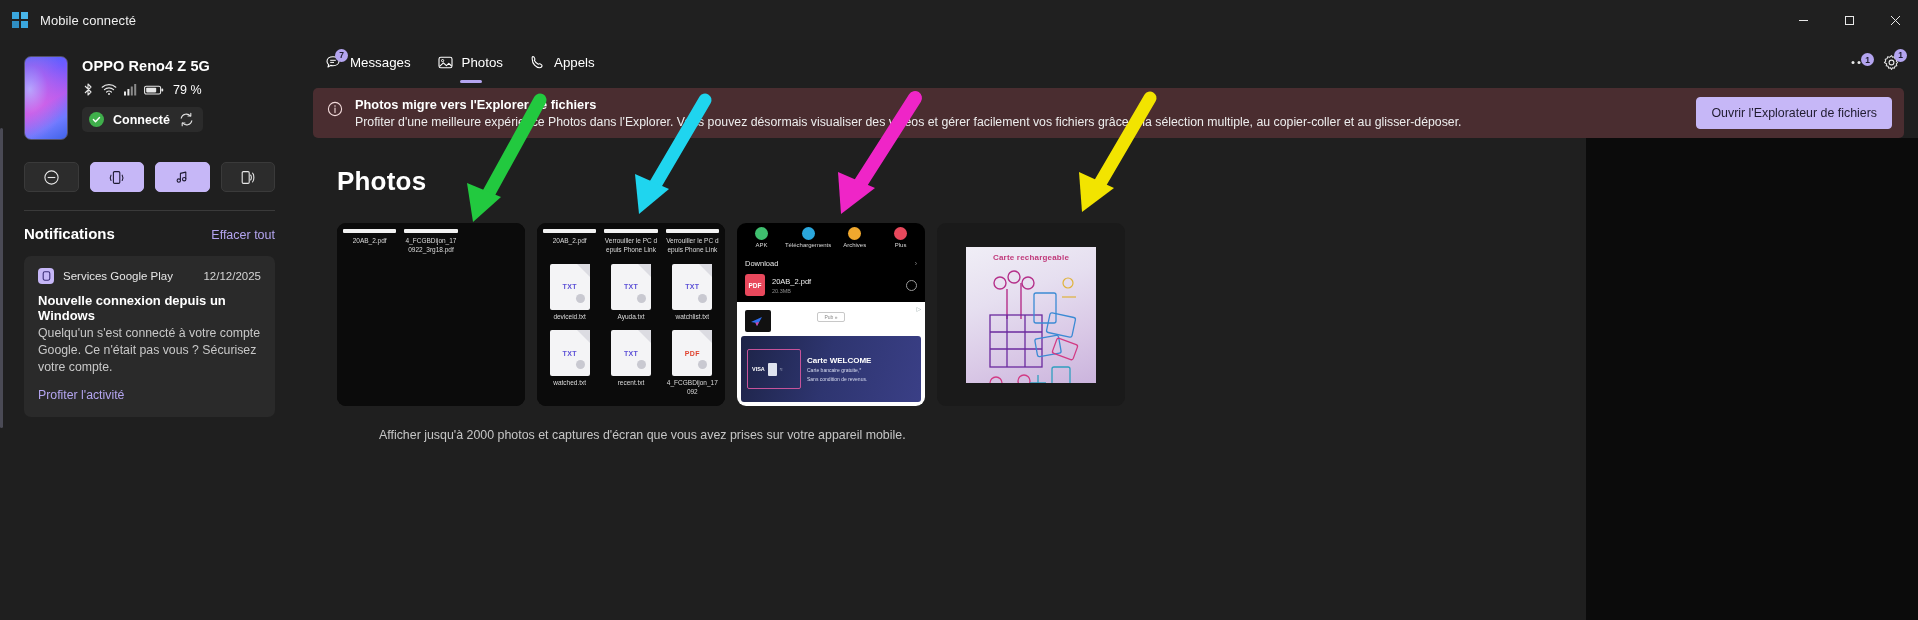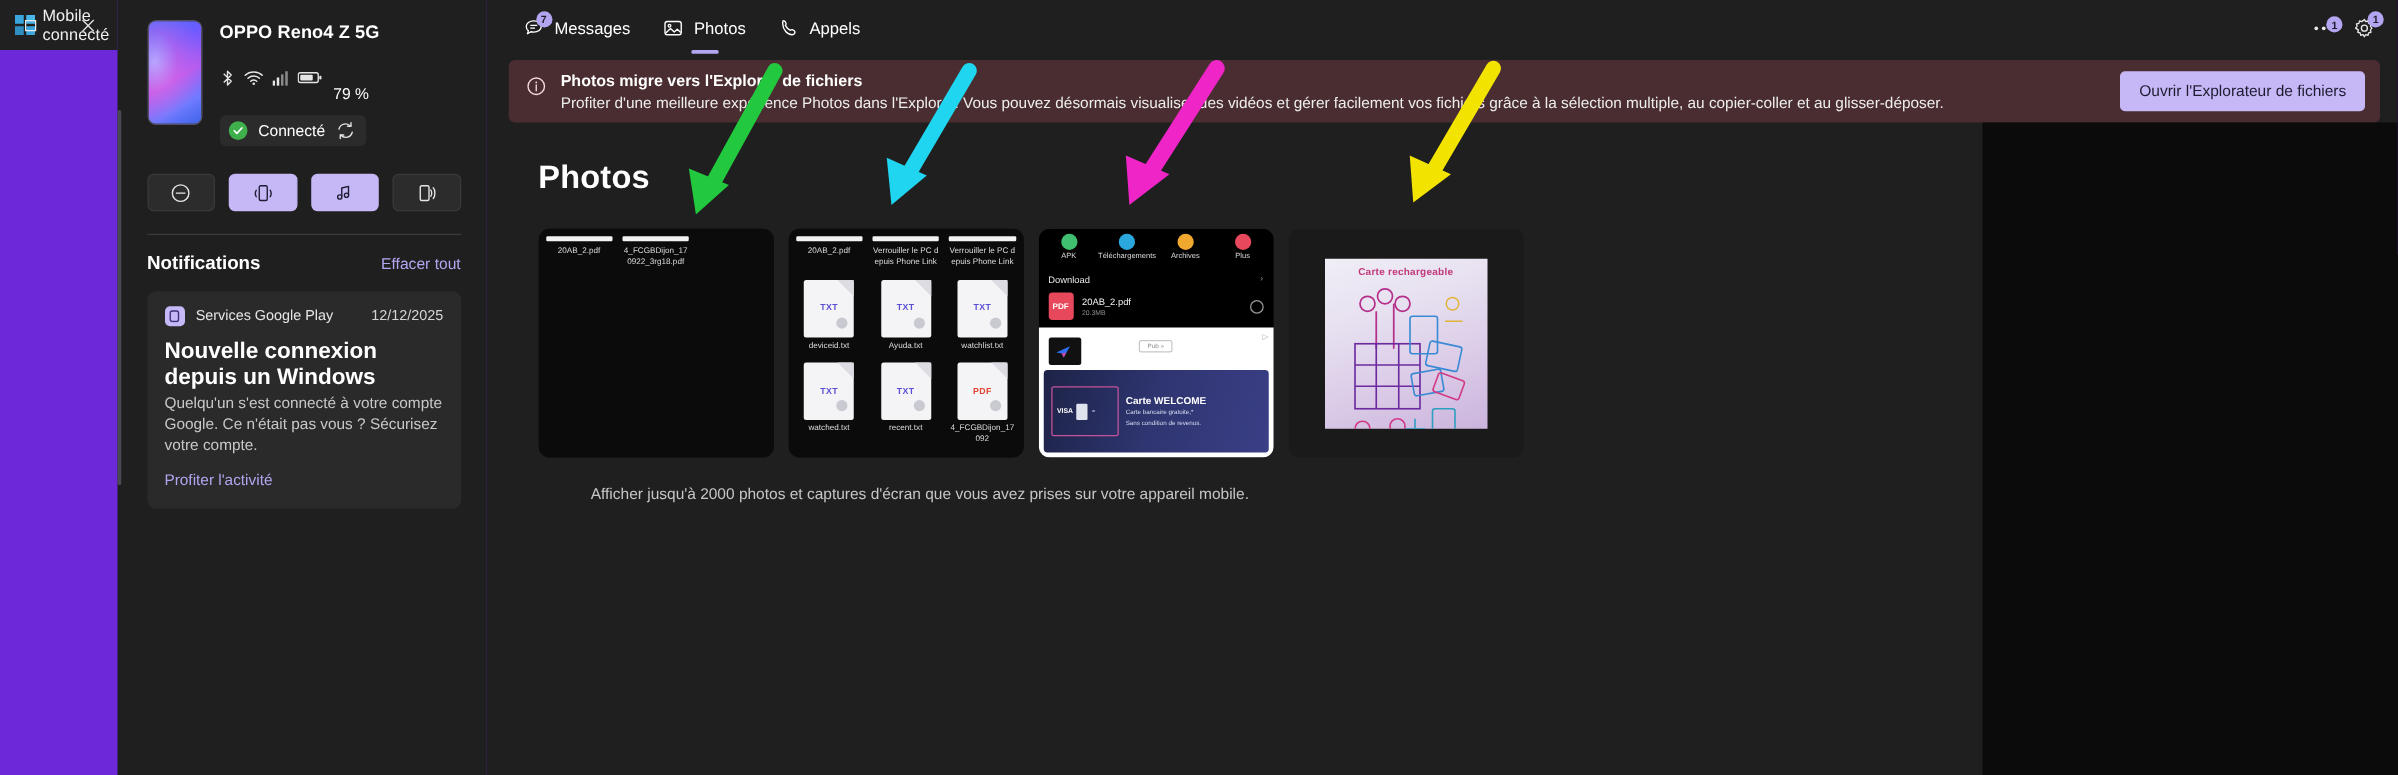--- a/index.html
+++ b/index.html
@@ -5,22 +5,22 @@
   * { box-sizing: border-box; margin: 0; padding: 0; }
   html, body {
     width: 1918px; height: 620px;
     background: #000;
     font-family: "Liberation Sans", sans-serif;
     overflow: hidden;
   }
   .app {
     position: relative;
     width: 1918px; height: 620px;
-    background: #6d28d9;
-    display: flex; flex-direction: row;
+    background: #c2410c;
+    display: flex; flex-direction: column;
   }
 
   
   .titlebar {
     height: 40px; flex: 0 0 40px;
     background: #202020;
     display: flex; align-items: center;
     padding-left: 12px;
     position: relative;
   }
@@ -62,26 +62,27 @@
     flex: 0 0 44px;
   }
   .device-thumb::after {
     content:""; position:absolute; left:-14px; top:-6px; width:62px; height:96px;
     background: radial-gradient(ellipse at 30% 40%, rgba(255,255,255,.45) 0%, rgba(255,110,220,.35) 30%, rgba(80,60,255,0) 62%);
   }
   .device-info { padding-left: 14px; padding-top: 2px; }
   .device-name { color:#ffffff; font-size:14.5px; font-weight:700; letter-spacing:.1px; }
   .status-icons { display:flex; align-items:center; gap:7px; margin-top:8px; color:#e6e6e6; }
   .status-icons svg { display:block; }
-  .batt-pct { font-size:12.5px; color:#ffffff; margin-left:2px;margin-top:26px; }
+  .batt-pct { font-size:12.5px; color:#ffffff; margin-left:2px; }
   .connected-pill {
     margin-top: 10px;
     display:inline-flex; align-items:center; gap:9px;
     background:#2b2b2b; border-radius:5px;
     padding: 5px 9px 5px 7px;
+    font-weight: bold;
   }
   .check-dot {
     width:15px; height:15px; border-radius:50%; background:#3faf4b;
     display:flex; align-items:center; justify-content:center;
   }
   .check-dot svg { display:block; }
   .connected-label { color:#ffffff; font-size:12.5px; }
   .refresh-ico { color:#e2e2e2; display:flex; }
 
   .quick-actions { display:flex; gap:11px; padding: 18px 20px 0 24px; }
@@ -109,21 +110,21 @@
   }
   .notif-app { display:flex; align-items:center; justify-content:space-between; }
   .notif-app-left { display:flex; align-items:center; gap:9px; }
   .app-ico {
     width:16px; height:16px; border-radius:4px; background:#c6b7f7;
     display:flex; align-items:center; justify-content:center;
   }
   .app-ico svg { display:block; }
   .notif-app-name { color:#e6e6e6; font-size:11.5px; }
   .notif-date { color:#d4d4d4; font-size:11.5px; }
-  .notif-headline { color:#ffffff; font-size:18px; font-weight:700; margin-top:9px; }
+  .notif-headline { color:#ffffff; font-size:13px; font-weight:700; margin-top:9px; }
   .notif-body { color:#c8c8c8; font-size:12.3px; line-height:1.38; margin-top:2px; }
   .notif-link { color:#b4a5f0; font-size:12.3px; margin-top:12px; display:inline-block; }
 
   .left-scroll {
     position:absolute; left:0; top:88px; width:3px; height:300px;
     background:#4a4a55; border-radius:2px;
   }
 
   
   .main { flex:1 1 auto; background:#1f1f1f; display:flex; flex-direction:column; min-width:0; position:relative; }

